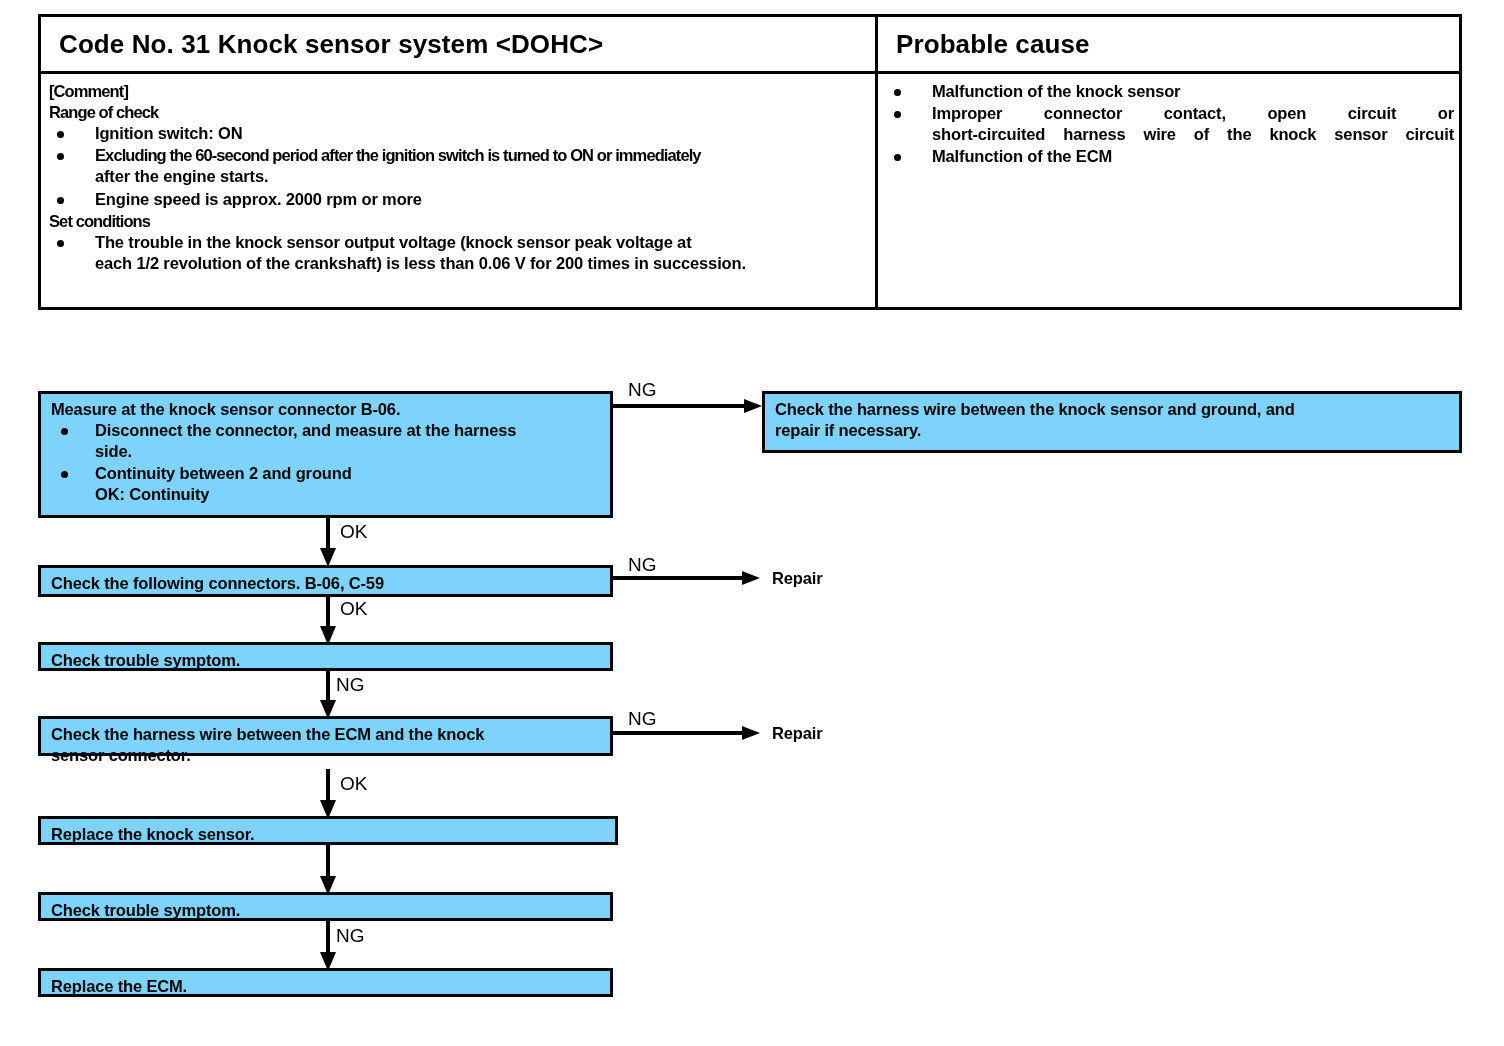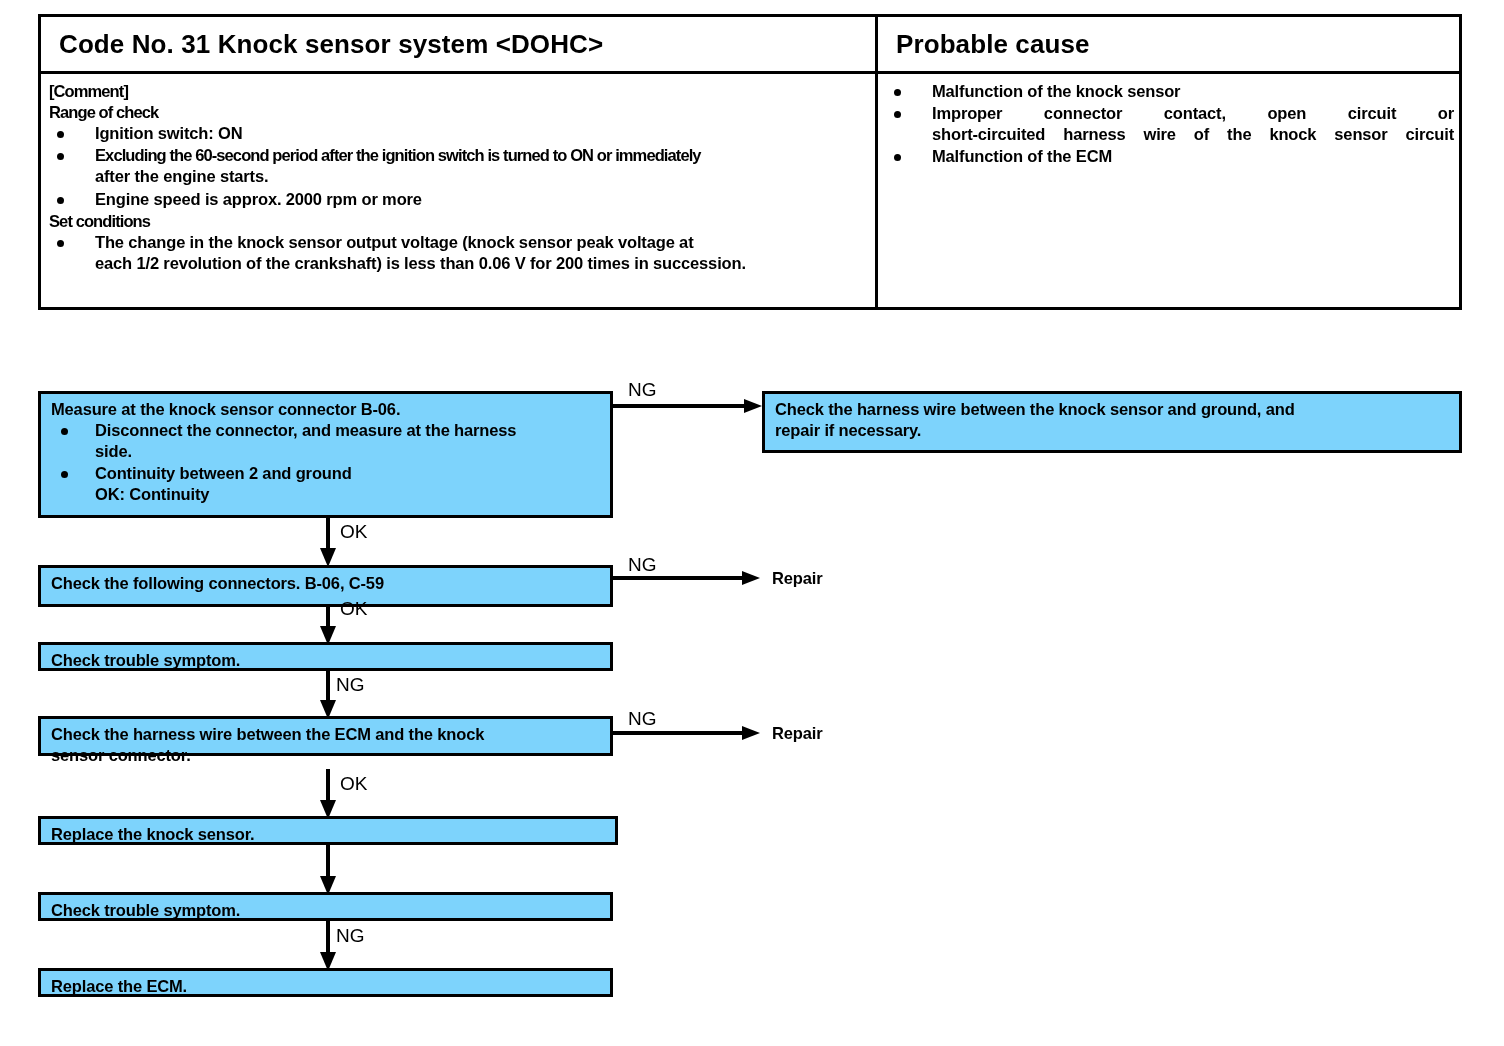--- a/index.html
+++ b/index.html
@@ -158,21 +158,21 @@
           </li>
           <li>
             <span class="ln1">Engine speed is approx. 2000 rpm or more</span>
           </li>
         </ul>
 
         <div class="plain-line tight">Set conditions</div>
 
         <ul class="bul">
           <li>
-            <span class="ln1">The change in the knock sensor output voltage (knock sensor peak voltage at</span>
+            <span class="ln1">The trouble in the knock sensor output voltage (knock sensor peak voltage at</span>
             <span class="cont">each 1/2 revolution of the crankshaft) is less than 0.06 V for 200 times in succession.</span>
           </li>
         </ul>
       </div>
 
       <div class="body-cell col-right">
         <ul class="bul cause-list">
           <li>
             <span>Malfunction of the knock sensor</span>
           </li>
@@ -233,21 +233,21 @@
           <span class="cont">OK: Continuity</span>
         </li>
       </ul>
     </div>
 
     <div class="fbox" style="left:762px; top:391px; width:700px; height:62px;">
       <div class="t wrap">Check the harness wire between the knock sensor and ground, and</div>
       <div class="t wrap">repair if necessary.</div>
     </div>
 
-    <div class="fbox" style="left:38px; top:565px; width:575px; height:42px;">
+    <div class="fbox" style="left:38px; top:565px; width:575px; height:32px;">
       <div class="t">Check the following connectors. B-06, C-59</div>
     </div>
 
     <div class="fbox" style="left:38px; top:642px; width:575px; height:29px;">
       <div class="t">Check trouble symptom.</div>
     </div>
 
     <div class="fbox" style="left:38px; top:716px; width:575px; height:40px;">
       <div class="t wrap">Check the harness wire between the ECM and the knock</div>
       <div class="t wrap">sensor connector.</div>

